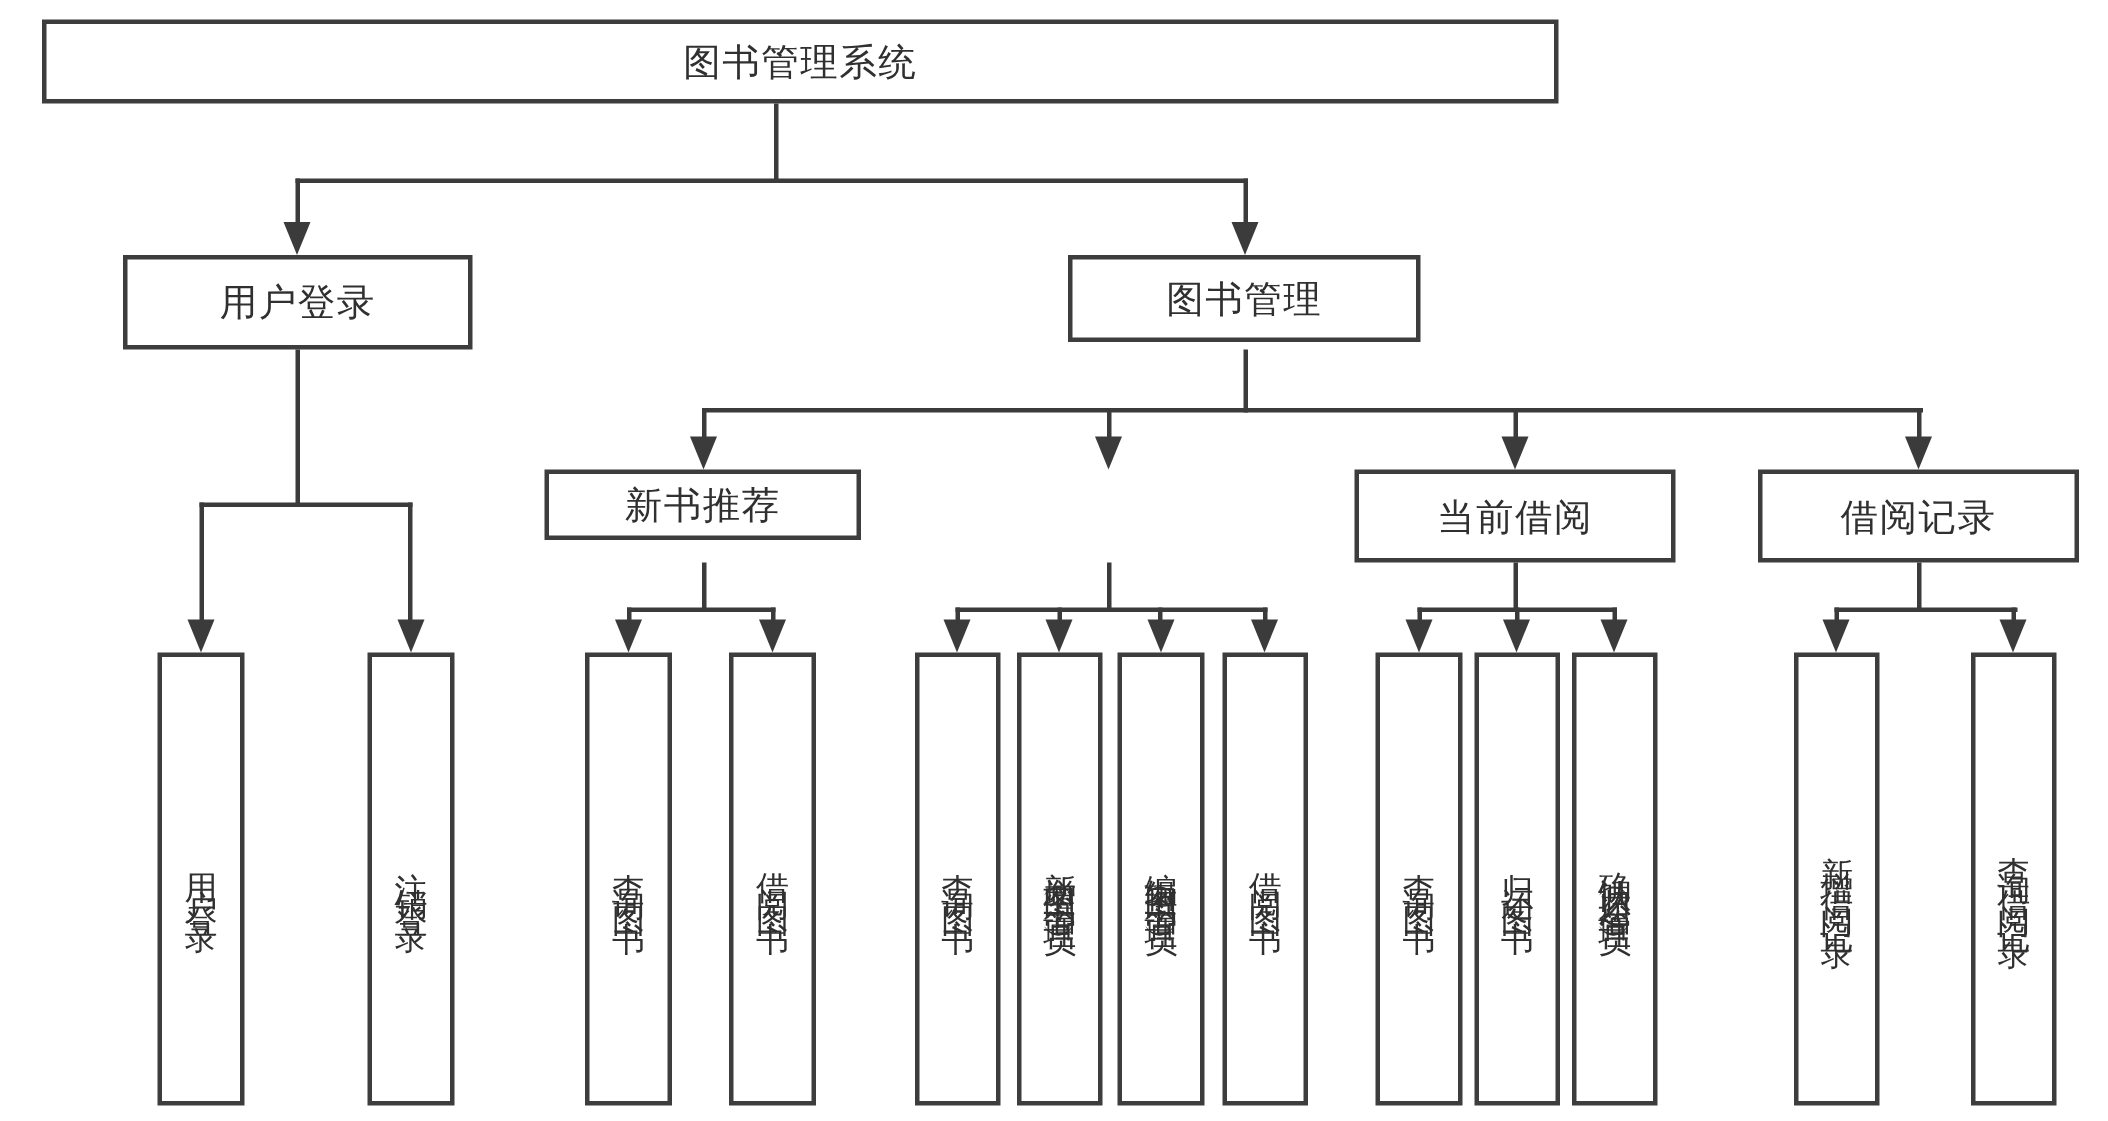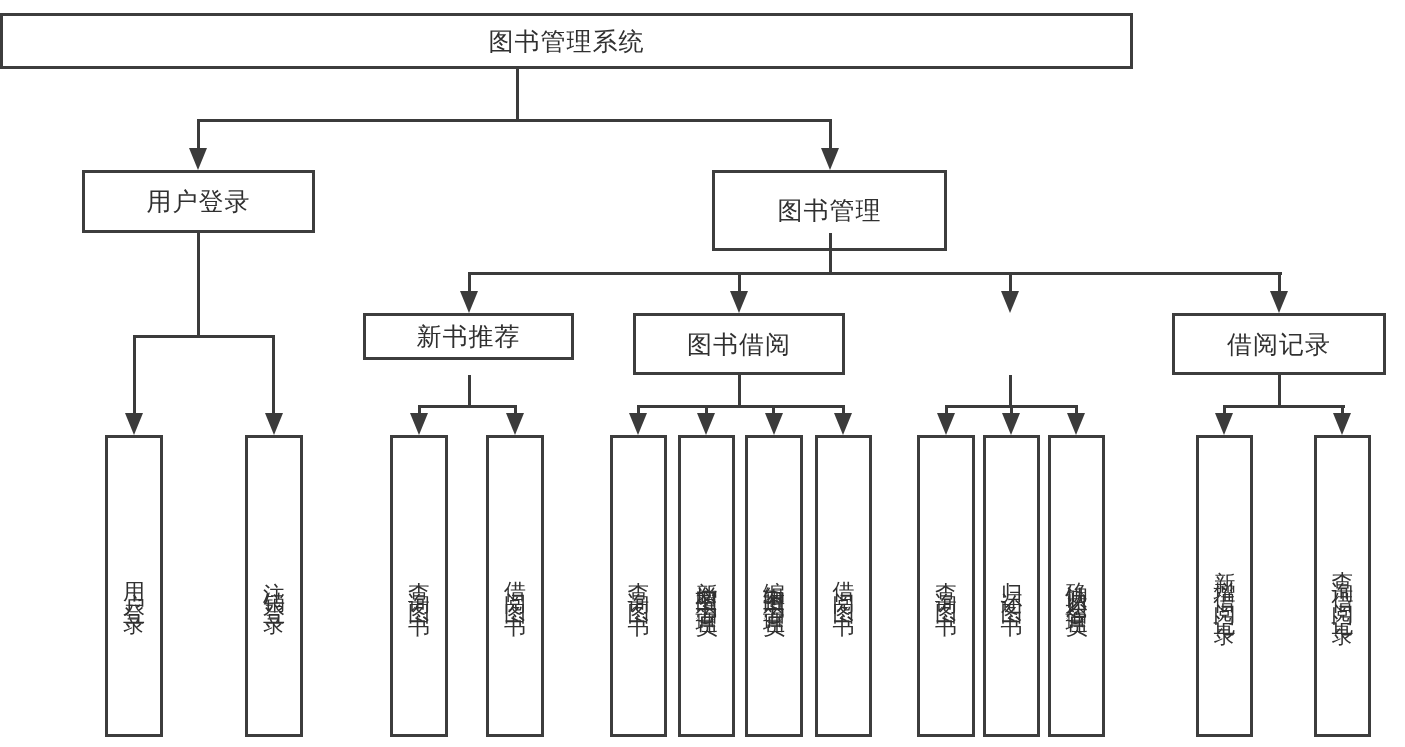--- a/index.html
+++ b/index.html
@@ -55,36 +55,36 @@
     color: #c1c1c1;
     letter-spacing: 0.5px;
     z-index: 5;
   }
 </style>
 </head>
 <body>
 
 <div class="canvas">
 
-  <div class="box" style="left:0;top:13px;width:1133px;height:56px">
+  <div class="box" style="left:28px;top:13px;width:1011px;height:56px">
     <span class="hlabel">图书管理系统</span>
   </div>
 
   <div class="box" style="left:82px;top:170px;width:233px;height:63px">
     <span class="hlabel">用户登录</span>
   </div>
-  <div class="box" style="left:712px;top:170px;width:235px;height:81px">
+  <div class="box" style="left:712px;top:170px;width:235px;height:58px">
     <span class="hlabel">图书管理</span>
   </div>
 
   <div class="box" style="left:363px;top:313px;width:211px;height:47px">
     <span class="hlabel">新书推荐</span>
   </div>
-  <div class="box" style="left:633px;top:313px;width:212px;height:62px">
-    <span class="hlabel">图书借阅</span>
+  <div class="box" style="left:903px;top:313px;width:214px;height:62px">
+    <span class="hlabel">当前借阅</span>
   </div>
   <div class="box" style="left:1172px;top:313px;width:214px;height:62px">
     <span class="hlabel">借阅记录</span>
   </div>
 
   <div class="box" style="left:105px;top:435px;width:58px;height:302px">
     <span class="vlabel ls-wide">用户登录</span>
   </div>
   <div class="box" style="left:245px;top:435px;width:58px;height:302px">
     <span class="vlabel ls-wide">注销登录</span>

